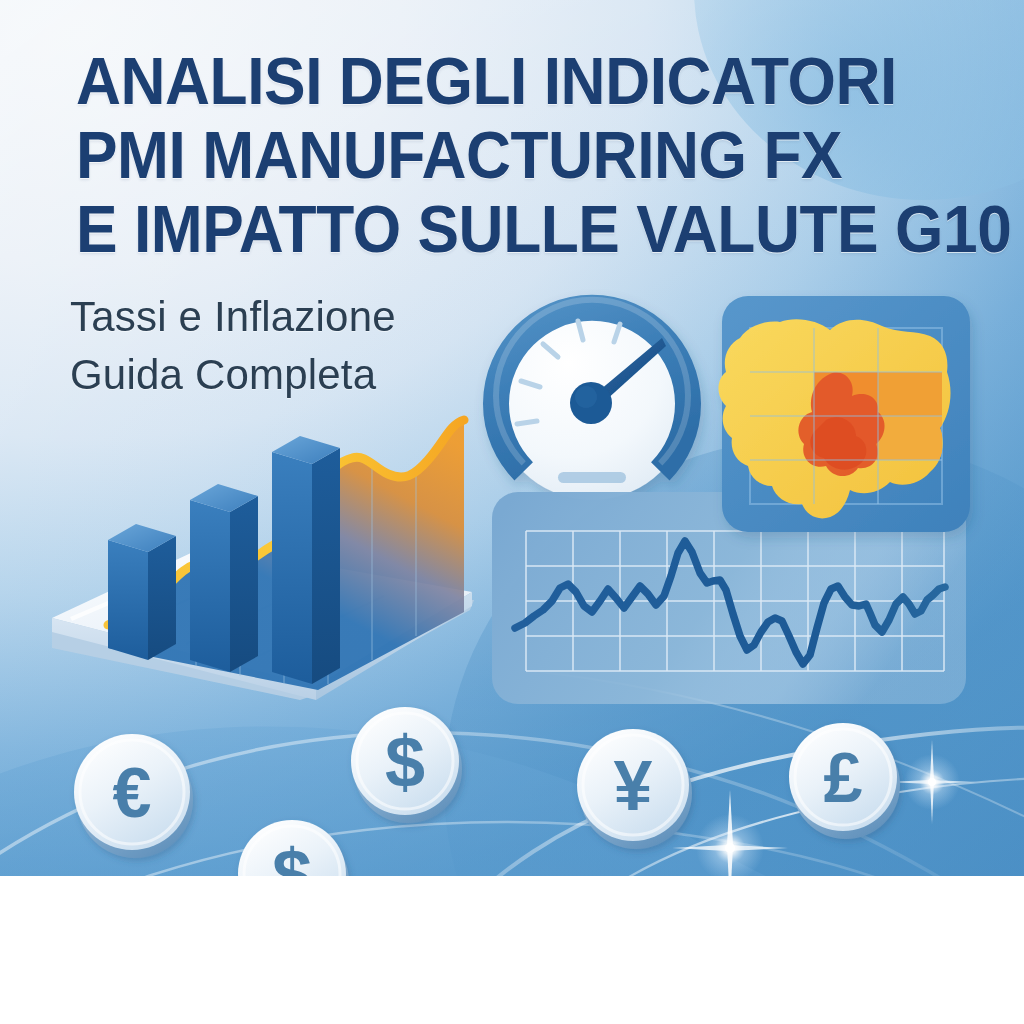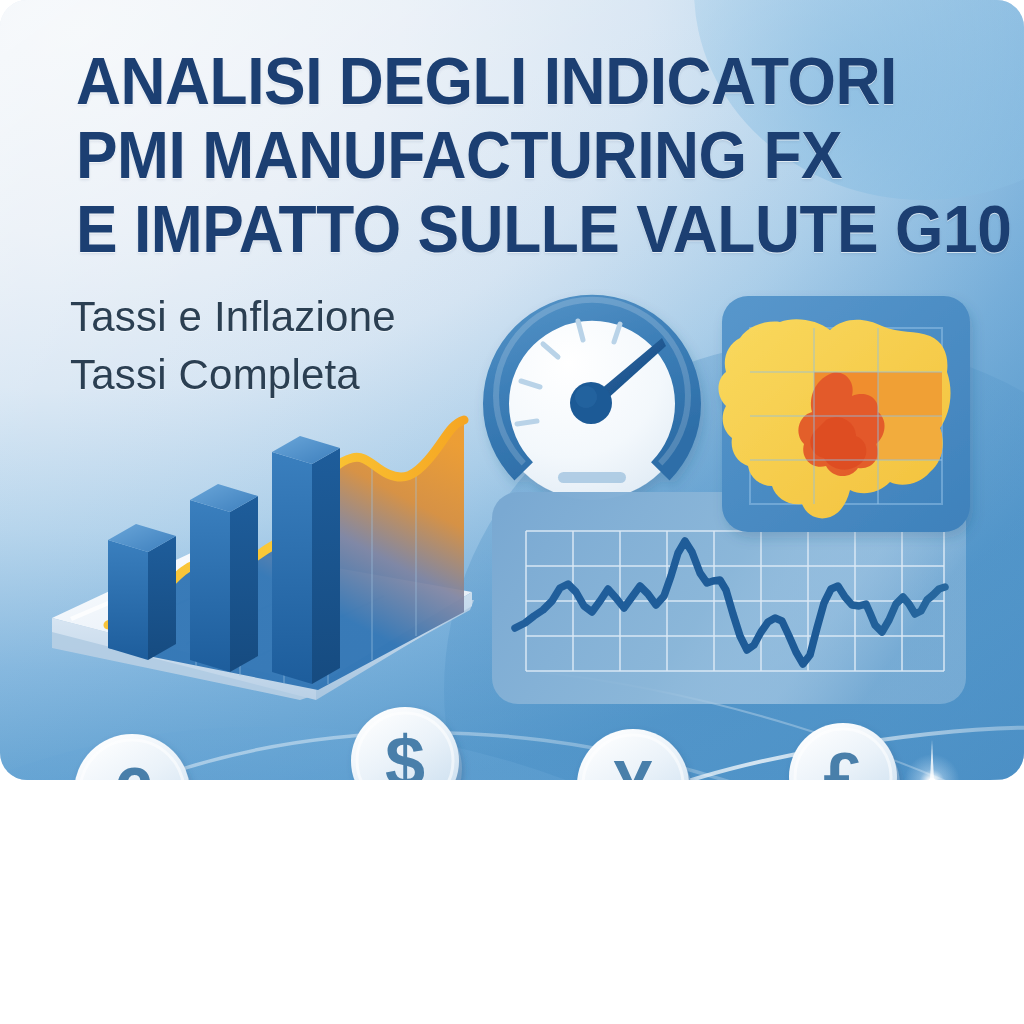--- a/index.html
+++ b/index.html
@@ -3,25 +3,24 @@
 <meta charset="utf-8">
 <style>
   html, body {
     margin: 0;
     padding: 0;
     background: #ffffff;
   }
   #poster {
     position: relative;
     width: 1024px;
-    height: 780px;
+    height: 876px;
     overflow: hidden;
     font-family: "Liberation Sans", "DejaVu Sans", sans-serif;
     background: #e9eff6;
-    border-radius: 27px;
   }
 
   
   .bg-base {
     position: absolute;
     inset: 0;
     background:
       radial-gradient(120% 100% at 8% 4%, #eef3f8 0%, #e4ecf5 26%, #d3e3f2 46%, #aed0ea 64%, #7fb4dd 82%, #5e9fd0 100%);
   }
   .bg-diag {
@@ -133,21 +132,21 @@
   </svg>
 
   <div class="headline">
     <span class="line">ANALISI DEGLI INDICATORI</span>
     <span class="line">PMI MANUFACTURING FX</span>
     <span class="line">E IMPATTO SULLE VALUTE G10</span>
   </div>
 
   <div class="subtitle">
     <span class="sline">Tassi e Inflazione</span>
-    <span class="sline">Tassi Completa</span>
+    <span class="sline">Guida Completa</span>
   </div>
 
   <div class="stage">
     <svg class="svg-layer" viewBox="0 0 1024 1024">
       <defs>
 
         <linearGradient id="barFront" x1="0" y1="0" x2="0" y2="1">
           <stop offset="0" stop-color="#3a7fbe"></stop>
           <stop offset="1" stop-color="#1d5d9c"></stop>
         </linearGradient>

